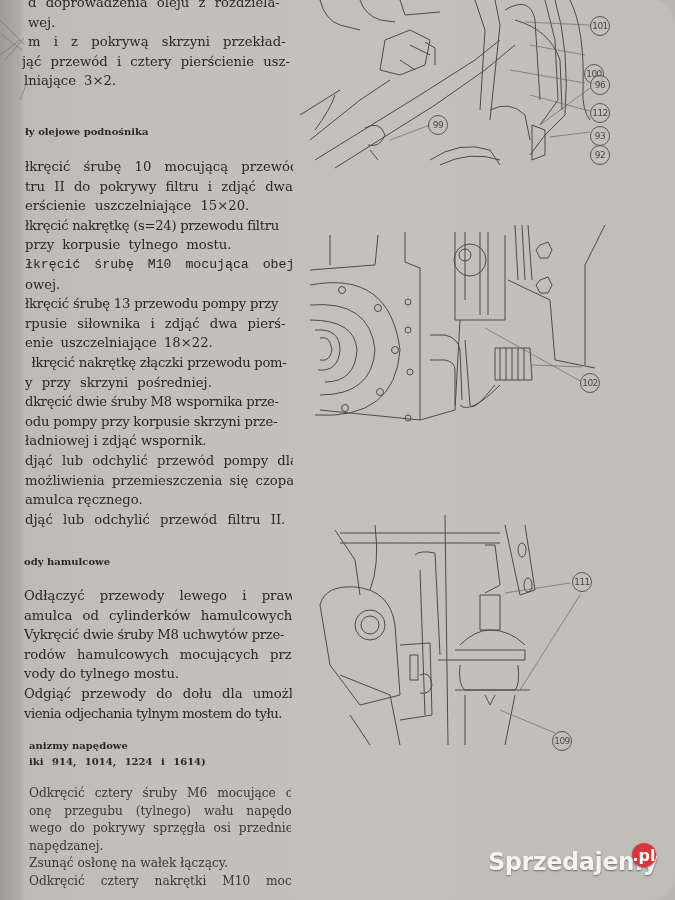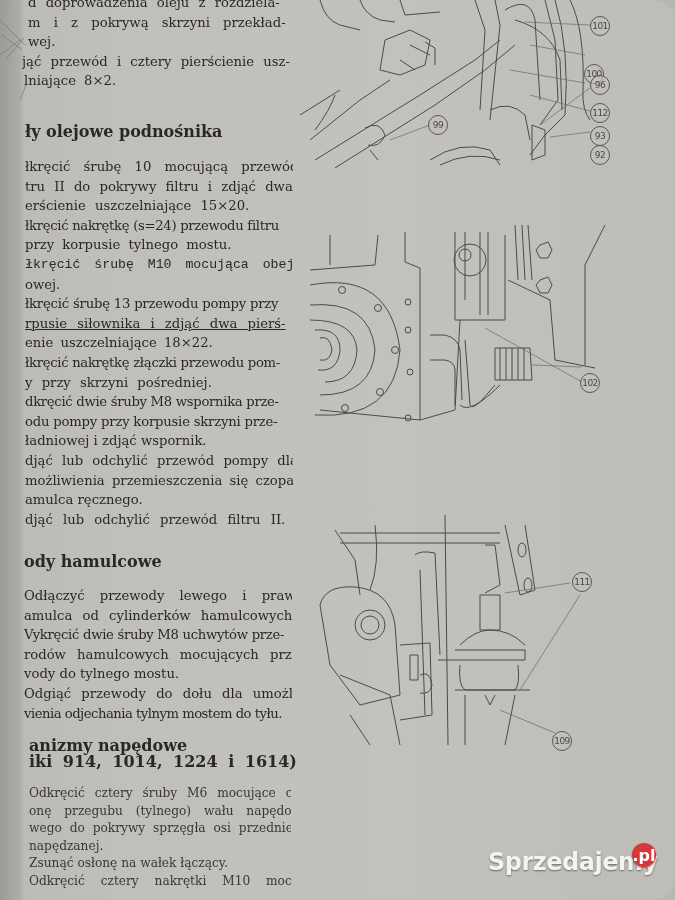--- a/index.html
+++ b/index.html
@@ -16,21 +16,21 @@
     .fold-shadow {
       position:absolute; left:0; top:0; width:24px; height:900px;
       background: linear-gradient(90deg, #9d9b95 0px, #a9a7a1 14px, rgba(0,0,0,0) 24px);
     }
     .left-col {
       position:absolute; left:20px; top:0; width:272px;
       color:#2a2826;
       font-size:13.2px; line-height:19.6px;
     }
     .line { display:block; white-space:nowrap; overflow:hidden; }
-    .heading { font-weight:bold; font-size:16px; margin:0; white-space:nowrap; }
+    .heading { font-weight:bold; font-size:10px; margin:0; white-space:nowrap; }
     .diagram {
       position:absolute; border:none;
     }
     .callout {
       position:absolute; width:18px; height:18px; border:1px solid #5a5854; border-radius:50%;
       font-family:"DejaVu Sans", sans-serif; font-size:9px; color:#4a4844;
       display:flex; align-items:center; justify-content:center; letter-spacing:-0.5px;
       background:rgba(195,193,187,0.6);
     }
     .watermark {
@@ -54,40 +54,40 @@
   <div class="fold-shadow"></div>
 
   <svg style="position:absolute;left:0;top:0" width="30" height="110">
     <path d="M0 20 L25 45 M2 35 L22 50 M0 55 L20 40 M5 60 L24 38 M20 100 L26 85" stroke="#7d7b76" stroke-width="0.8" fill="none"></path>
   </svg>
 
   <div class="left-col">
 
     <div style="position:absolute;top:-7px;left:8px;width:264px;">
       <span class="line" style="word-spacing:5px;">d doprowadzenia oleju z rozdziela-</span>
+      <span class="line">wej.</span>
       <span class="line" style="word-spacing:9px;">m i z pokrywą skrzyni przekład-</span>
-      <span class="line">wej.</span>
       <span class="line" style="word-spacing:5px;margin-left:-6px;">jąć przewód i cztery pierścienie usz-</span>
-      <span class="line" style="word-spacing:4px;margin-left:-4px;">lniające 8×2.</span>
+      <span class="line" style="word-spacing:4px;margin-left:-4px;">lniające 3×2.</span>
     </div>
 
     <div class="heading" style="position:absolute;top:122px;left:5px;">ły olejowe podnośnika</div>
 
     <div style="position:absolute;top:157px;left:5px;width:268px;">
       <span class="line" style="word-spacing:9px;">łkręcić śrubę 10 mocującą przewód</span>
       <span class="line" style="word-spacing:5px;">tru II do pokrywy filtru i zdjąć dwa</span>
       <span class="line" style="word-spacing:5px;">erścienie uszczelniające 15×20.</span>
       <span class="line" style="letter-spacing:-0.3px;">łkręcić nakrętkę (s=24) przewodu filtru</span>
       <span class="line" style="word-spacing:4px;"> przy korpusie tylnego mostu.</span>
       <span class="line" style="word-spacing:6px;font-family:Liberation Mono, monospace;">łkręcić śrubę M10 mocująca obejmę</span>
       <span class="line">owej.</span>
       <span class="line" style="letter-spacing:-0.2px;">łkręcić śrubę 13 przewodu pompy przy</span>
-      <span class="line" style="word-spacing:6px;text-decoration:underline;">rpusie siłownika i zdjąć dwa pierś-</span>
+      <span class="line" style="word-spacing:6px;">rpusie siłownika i zdjąć dwa pierś-</span>
       <span class="line" style="word-spacing:3px;">enie uszczelniające 18×22.</span>
-      <span class="line" style="letter-spacing:-0.3px;">łkręcić nakrętkę złączki przewodu pom-</span>
+      <span class="line" style="letter-spacing:-0.3px;text-align:center;">łkręcić nakrętkę złączki przewodu pom-</span>
       <span class="line" style="word-spacing:5px;">y przy skrzyni pośredniej.</span>
       <span class="line" style="letter-spacing:-0.3px;">dkręcić dwie śruby M8 wspornika prze-</span>
       <span class="line" style="letter-spacing:-0.2px;">odu pompy przy korpusie skrzyni prze-</span>
       <span class="line">ładniowej i zdjąć wspornik.</span>
       <span class="line" style="word-spacing:5px;">djąć lub odchylić przewód pompy dla</span>
       <span class="line" style="word-spacing:3px;">możliwienia przemieszczenia się czopa</span>
       <span class="line">amulca ręcznego.</span>
       <span class="line" style="word-spacing:6px;">djąć lub odchylić przewód filtru II.</span>
     </div>
 

